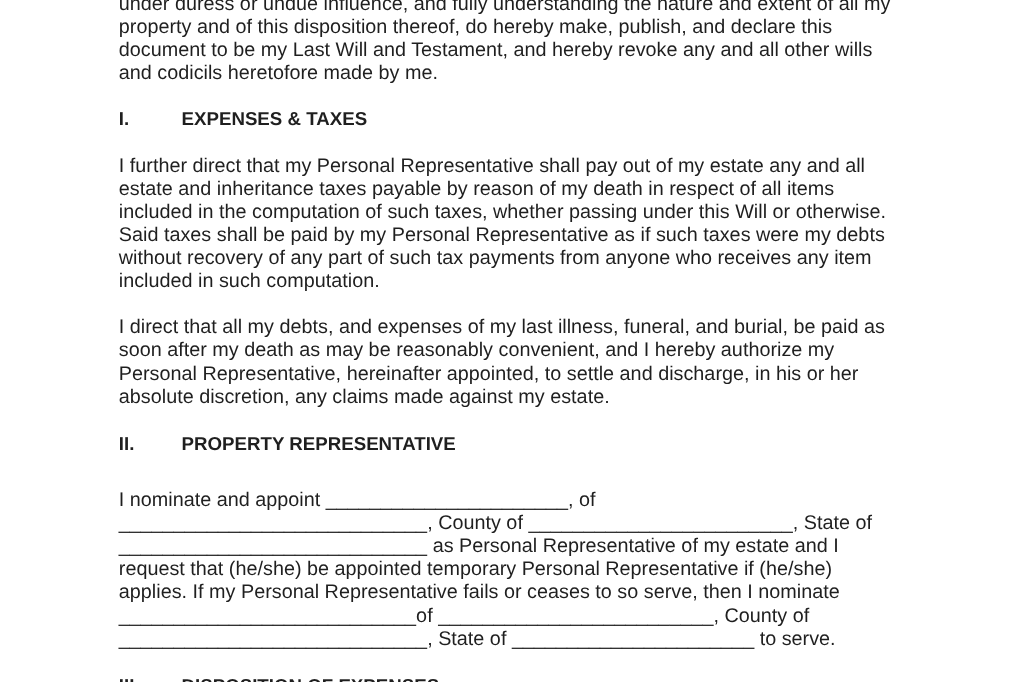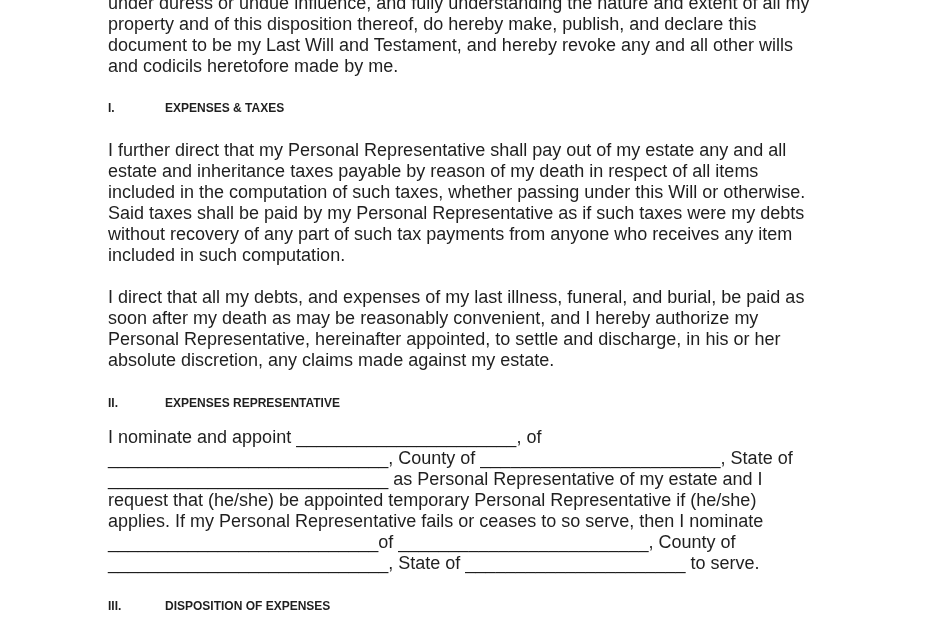--- a/index.html
+++ b/index.html
@@ -23,31 +23,31 @@
     padding-left: 108px;
     padding-right: 96px;
   }
   .para {
     margin: 0;
     white-space: pre-wrap;
     width: 760px;
   }
   .heading {
     margin: 0;
-    font-size: 12px;
+    font-size: 17px;
     line-height: 21px;
     font-weight: bold;
     white-space: nowrap;
   }
   .hnum {
     display: inline-block;
     min-width: 57px;
   }
   .mt-neg7  { margin-top: -7px; }
-  .mt13 { margin-top: 13px; }
+  .mt13 { margin-top: 30px; }
   .mt21 { margin-top: 21px; }
   .mt22 { margin-top: 22px; }
 </style>
 </head>
 <body>
 
 <div class="page">
 
   <p class="para mt-neg7">under duress or undue influence, and fully understanding the nature and extent of all my
 property and of this disposition thereof, do hereby make, publish, and declare this
@@ -61,21 +61,21 @@
 included in the computation of such taxes, whether passing under this Will or otherwise.
 Said taxes shall be paid by my Personal Representative as if such taxes were my debts
 without recovery of any part of such tax payments from anyone who receives any item
 included in such computation.</p>
 
   <p class="para mt21">I direct that all my debts, and expenses of my last illness, funeral, and burial, be paid as
 soon after my death as may be reasonably convenient, and I hereby authorize my
 Personal Representative, hereinafter appointed, to settle and discharge, in his or her
 absolute discretion, any claims made against my estate.</p>
 
-  <h2 class="heading mt22"><span class="hnum">II.</span><span class="htitle">EXPENSES REPRESENTATIVE</span></h2>
+  <h2 class="heading mt22"><span class="hnum">II.</span><span class="htitle">PROPERTY REPRESENTATIVE</span></h2>
 
   <p class="para mt13">I nominate and appoint ______________________, of
 ____________________________, County of ________________________, State of
 ____________________________ as Personal Representative of my estate and I
 request that (he/she) be appointed temporary Personal Representative if (he/she)
 applies. If my Personal Representative fails or ceases to so serve, then I nominate
 ___________________________of _________________________, County of
 ____________________________, State of ______________________ to serve.</p>
 
   <h2 class="heading mt22"><span class="hnum">III.</span><span class="htitle">DISPOSITION OF EXPENSES</span></h2>

